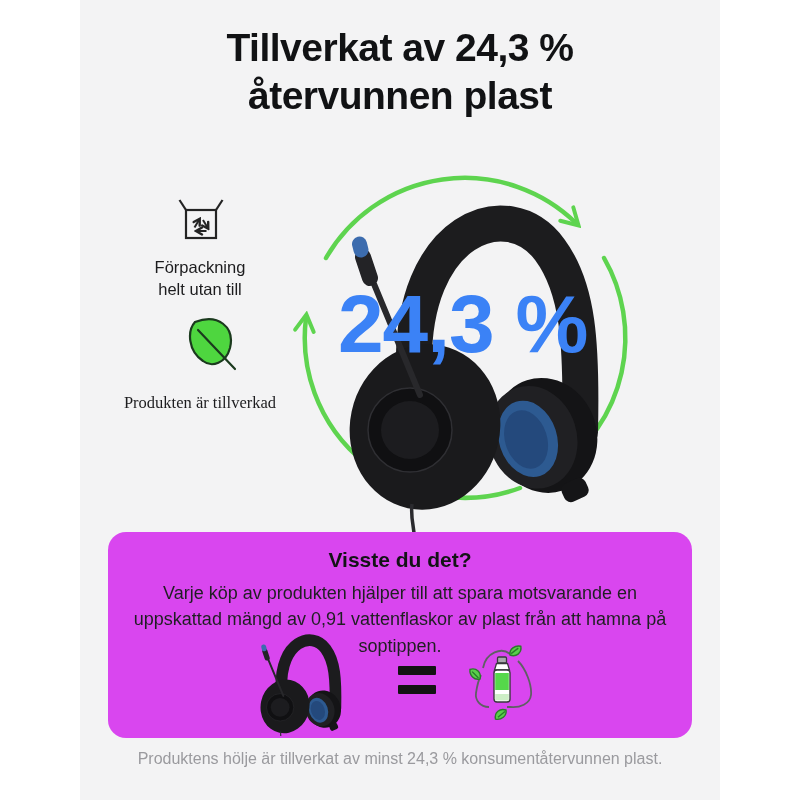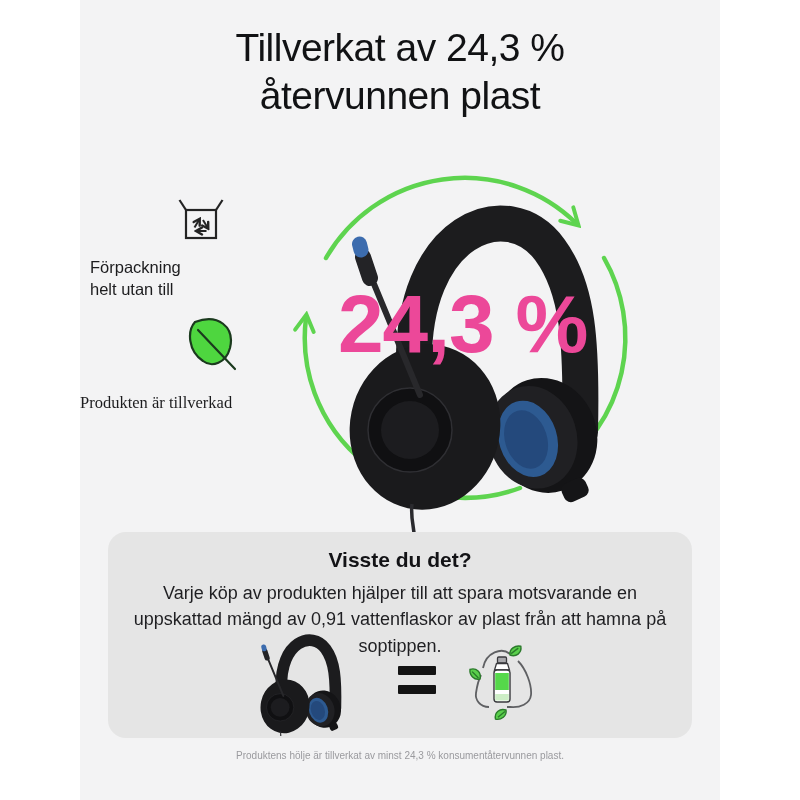--- a/index.html
+++ b/index.html
@@ -1,37 +1,37 @@
 <!DOCTYPE html>
 <html><head>
 <meta charset="utf-8">
 <style>
   html,body{margin:0;padding:0;background:#ffffff;}
   .page{position:relative;width:800px;height:800px;background:#ffffff;overflow:hidden;
         font-family:"Liberation Sans",sans-serif;color:#111214;}
   .panel{position:absolute;left:80px;top:0;width:640px;height:800px;background:#f3f3f4;}
   .abs{position:absolute;}
-  .title{left:80px;top:24px;width:640px;text-align:center;font-weight:400;
+  .title{left:80px;top:24px;width:640px;text-align:center;font-weight:700;
          font-size:39px;line-height:1.22;letter-spacing:-0.5px;color:#111214;}
   .title span{display:block;}
-  .feature-label{text-align:left;font-size:16.5px;line-height:1.32;color:#1c1c1e;}
+  .feature-label{text-align:center;font-size:16.5px;line-height:1.32;color:#1c1c1e;}
   .feature-label span{display:block;}
   .pct{left:338px;top:283px;font-size:82px;font-weight:700;letter-spacing:-1px;
-       line-height:1;color:#ec4899;white-space:nowrap;z-index:3;}
+       line-height:1;color:#3b82f6;white-space:nowrap;z-index:3;}
   .hero{left:280px;top:160px;z-index:1;}
-  .card{left:108px;top:532px;width:584px;height:206px;background:#e5e5e5;border-radius:18px;z-index:2;}
+  .card{left:108px;top:532px;width:584px;height:206px;background:#d946ef;border-radius:18px;z-index:2;}
   .card-title{position:absolute;left:0;top:16px;width:584px;text-align:center;
               font-size:21px;font-weight:700;color:#131316;}
   .card-body{position:absolute;left:22px;top:48px;width:540px;text-align:center;
              font-size:18px;line-height:1.46;color:#1f1f22;}
   .card-headset{position:absolute;left:146px;top:98px;width:88px;height:106px;overflow:hidden;}
   .equals{position:absolute;left:290px;top:134px;width:38px;}
   .equals i{display:block;height:9px;background:#131313;border-radius:1px;margin-bottom:10px;}
   .bottle-wrap{position:absolute;left:342px;top:104px;}
-  .footer{left:80px;top:750px;width:640px;text-align:center;font-size:10px;color:#9a9a9e;}
+  .footer{left:80px;top:750px;width:640px;text-align:center;font-size:16px;color:#9a9a9e;}
 </style>
 </head>
 <body>
 
 <div class="page">
   <div class="panel"></div>
 
   <div class="abs title">
     <span>Tillverkat av 24,3 %</span>
     <span>återvunnen plast</span>

